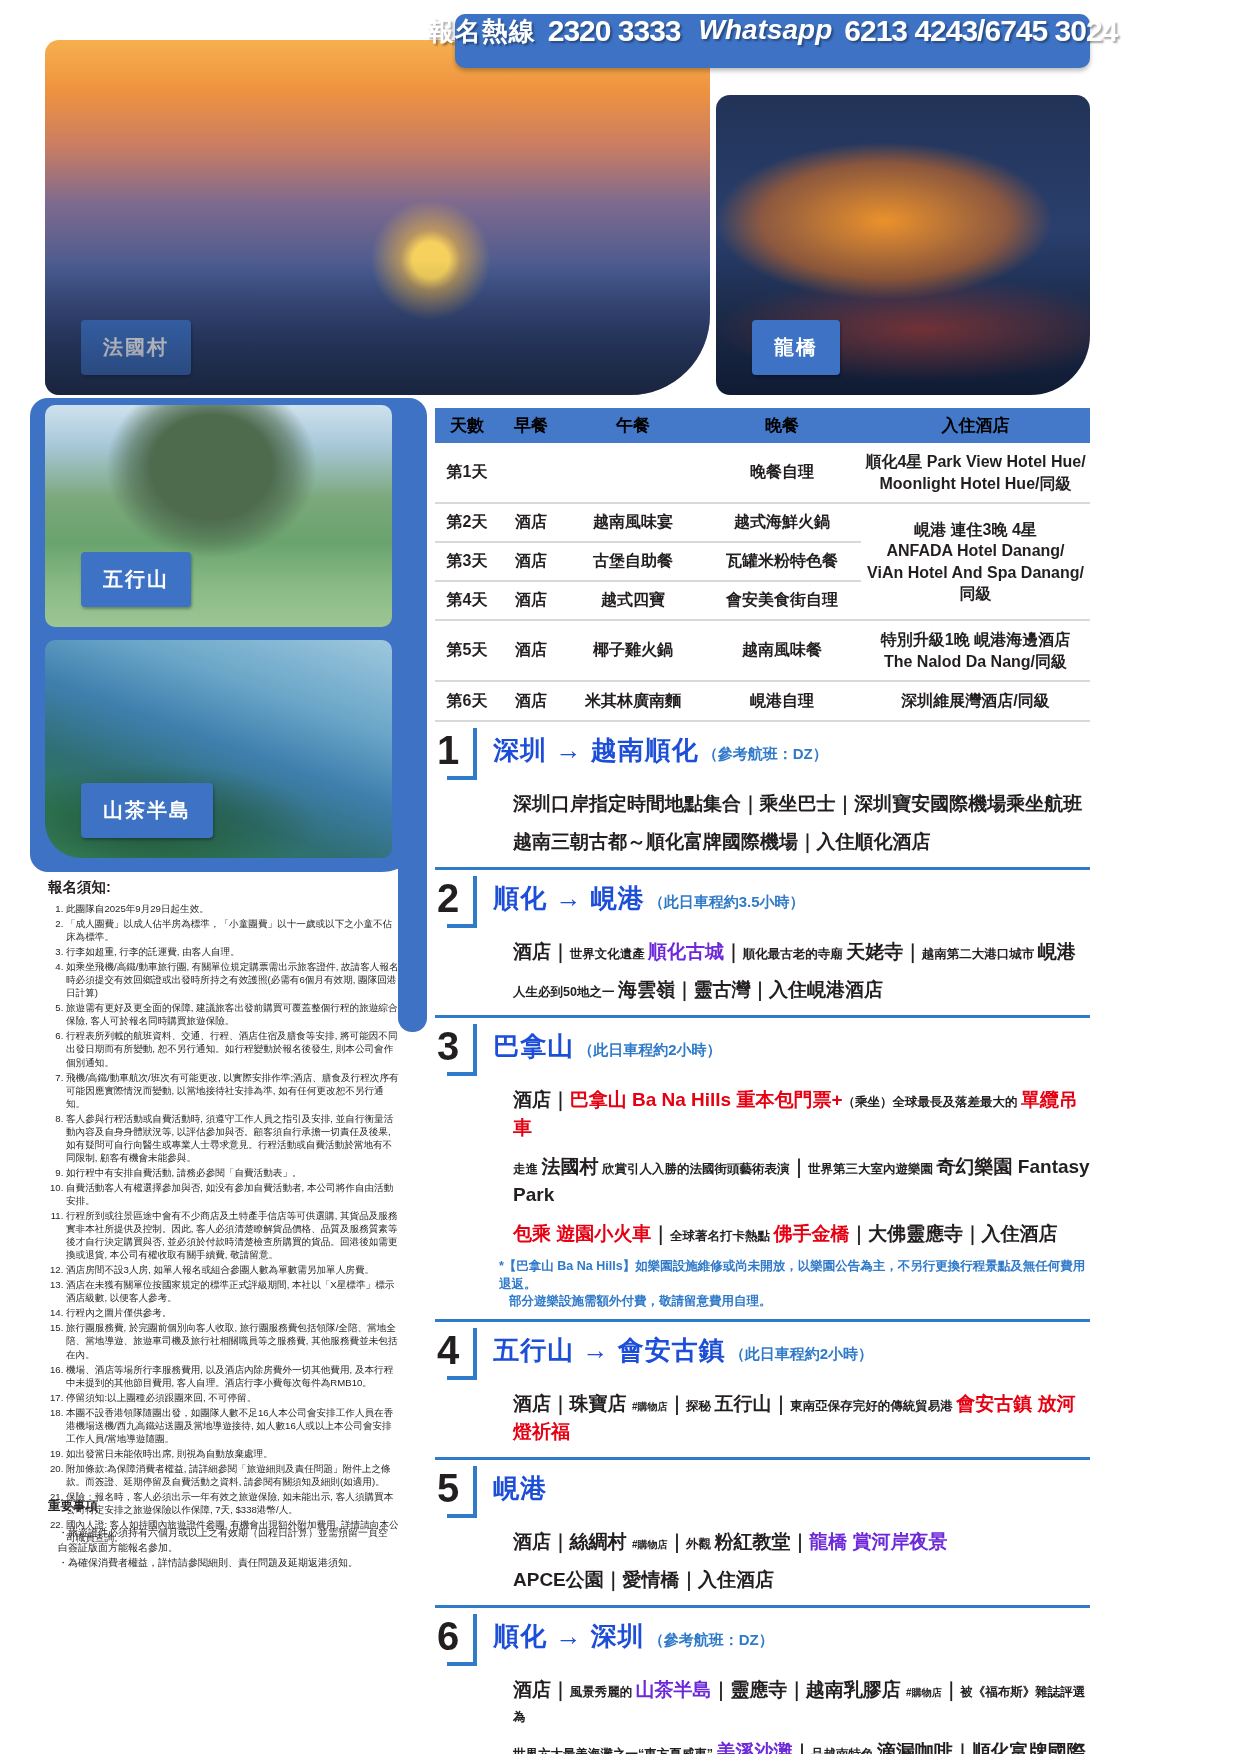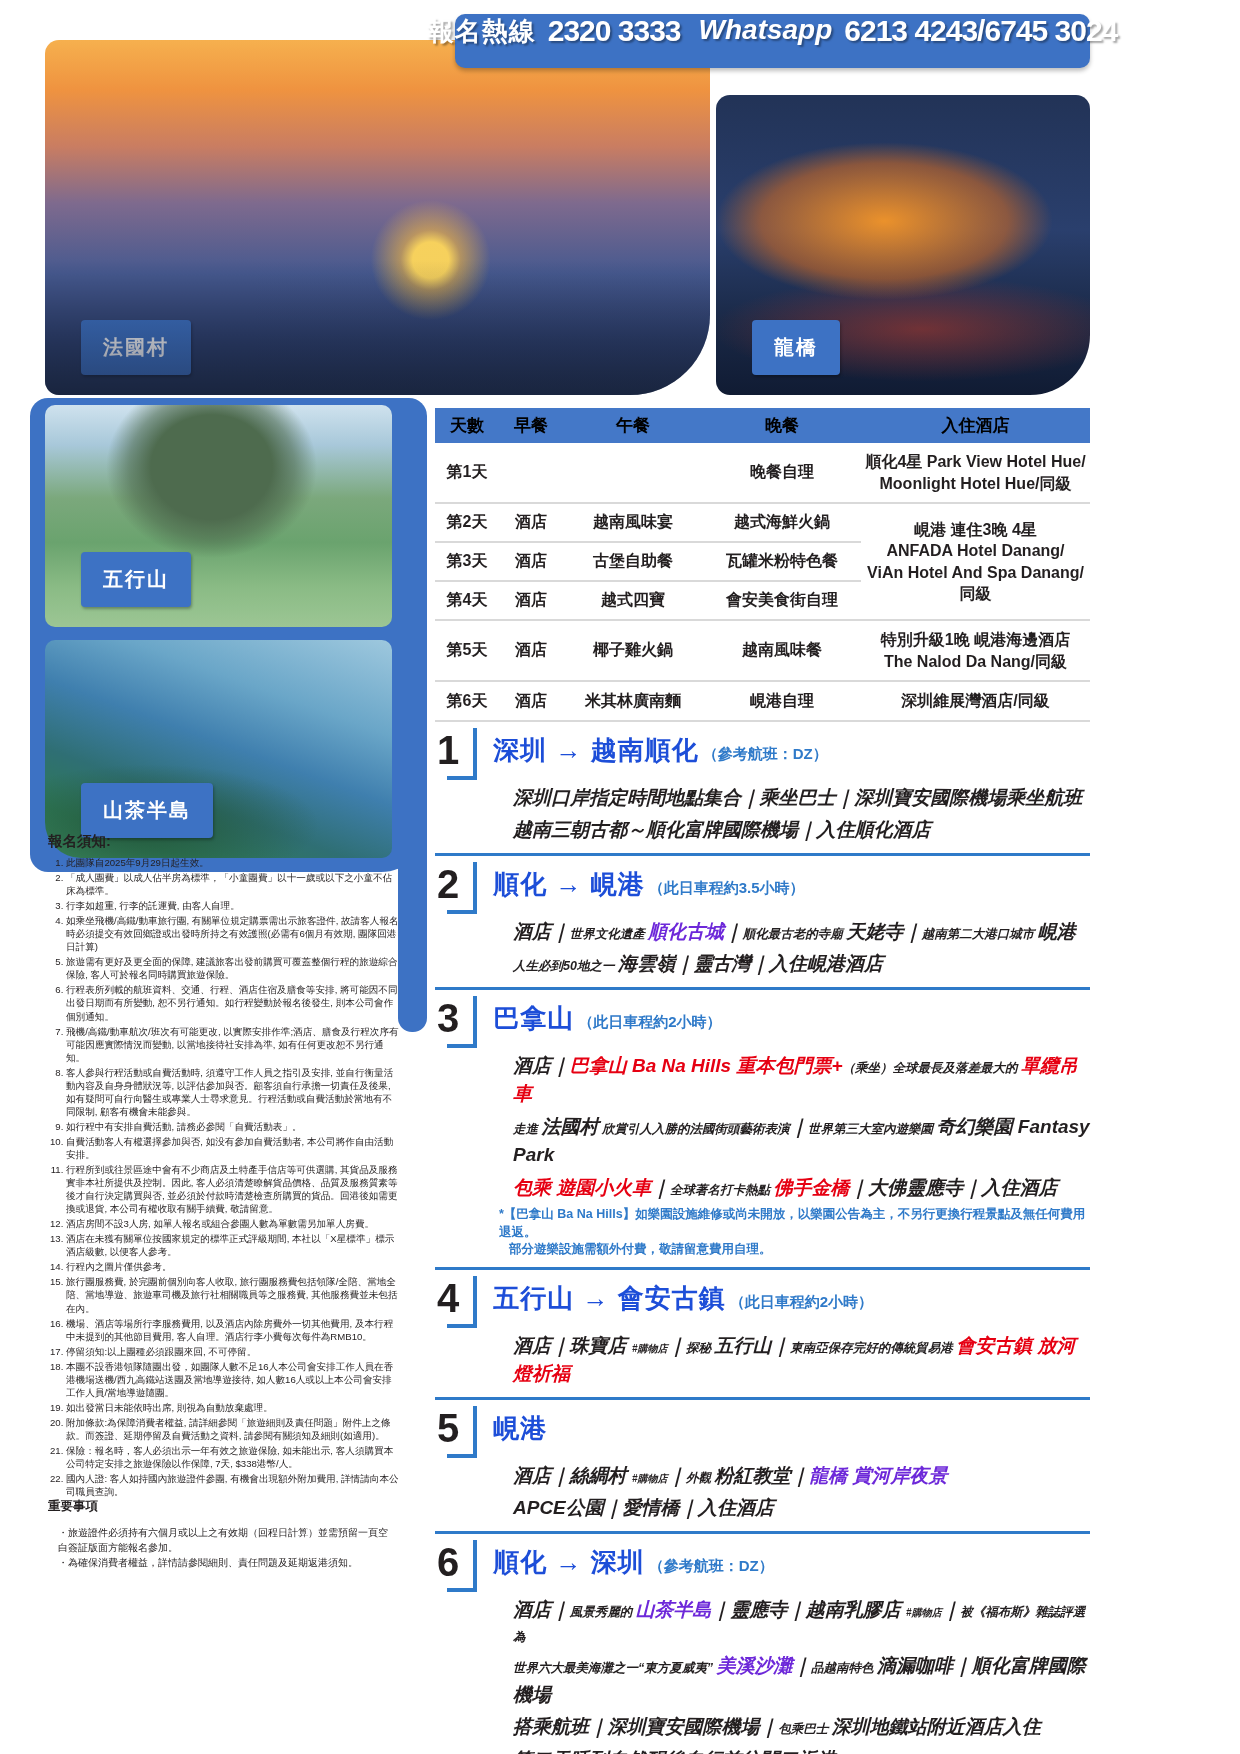--- a/index.html
+++ b/index.html
@@ -39,21 +39,21 @@
   .photo-sontra{left:45px;top:640px;width:347px;height:218px;border-radius:10px 10px 10px 36px;
     background:
       radial-gradient(ellipse 70% 40% at 30% 85%, rgba(34,84,56,.9), transparent 70%),
       linear-gradient(200deg,#9ec8de 0%,#6aa6c8 28%,#3f7fae 48%,#2f6f74 68%,#2f7a58 85%,#3c8a5e 100%);}
   .blue-panel{position:absolute;left:30px;top:398px;width:397px;height:474px;background:#3d72c4;
     border-radius:18px 18px 46px 18px;}
   .blue-tail{position:absolute;left:398px;top:760px;width:29px;height:272px;background:#3d72c4;
     border-radius:0 0 14px 14px;}
 
   
-  .notes{position:absolute;left:48px;top:832px;width:352px;}
+  .notes{position:absolute;left:48px;top:878px;width:352px;}
   .notes h3{margin:0 0 5px 0;font-size:14.5px;font-weight:bold;}
   .notes ol{margin:0;padding-left:18px;font-size:9.6px;line-height:1.36;}
   .notes li{margin-bottom:2px;}
   .important{position:absolute;left:48px;top:1498px;width:352px;}
   .important h4{margin:0 0 4px 0;font-size:12.5px;font-weight:bold;}
   .important ul{margin:10px;padding:0;list-style:none;font-size:10px;line-height:1.5;}
   .important li::before{content:"\30FB";}
 
   
   .right-col{position:absolute;left:435px;top:408px;width:655px;}
@@ -67,21 +67,21 @@
 
   .day{margin-top:2px;}
   .day-head{display:flex;align-items:flex-start;gap:16px;margin:6px 0 0 0;}
   .day-num{font-size:40px;font-weight:bold;line-height:1;position:relative;
       padding:2px 14px 10px 2px;border-right:4px solid #2f7ac9;}
   .day-num::after{content:"";position:absolute;right:-4px;bottom:0;width:30px;height:4px;background:#2f7ac9;}
   .day-titlebox{padding-top:5px;}
   .day-title{font-size:26px;font-weight:bold;color:#1d4ed8;letter-spacing:1px;text-align:right;}
   .day-sub{font-size:15px;font-weight:bold;color:#2f7ac9;margin-left:4px;}
   .day-body{margin-left:78px;margin-top:2px;}
-  .day-line{margin:4px 0;line-height:1.5;font-style:italic;}
+  .day-line{margin:10px 0;line-height:1.5;}
   .seg-m{font-size:19px;font-weight:bold;color:#231f20;}
   .seg-d{font-size:12.5px;font-weight:bold;color:#231f20;}
   .seg-t{font-size:10px;font-weight:bold;color:#231f20;}
   .red{color:#e60012;}
   .blue{color:#6d28d9;}
   .day-note{margin:3px 0 0 -14px;font-size:12.5px;font-weight:bold;color:#2f7ac9;line-height:1.4;}
   .day-note.cont{margin-top:0;padding-left:10px;}
   hr.day-divider{border:none;border-top:3px solid #2f7ac9;margin:8px 0 4px 0;}
 </style>
 </head>

